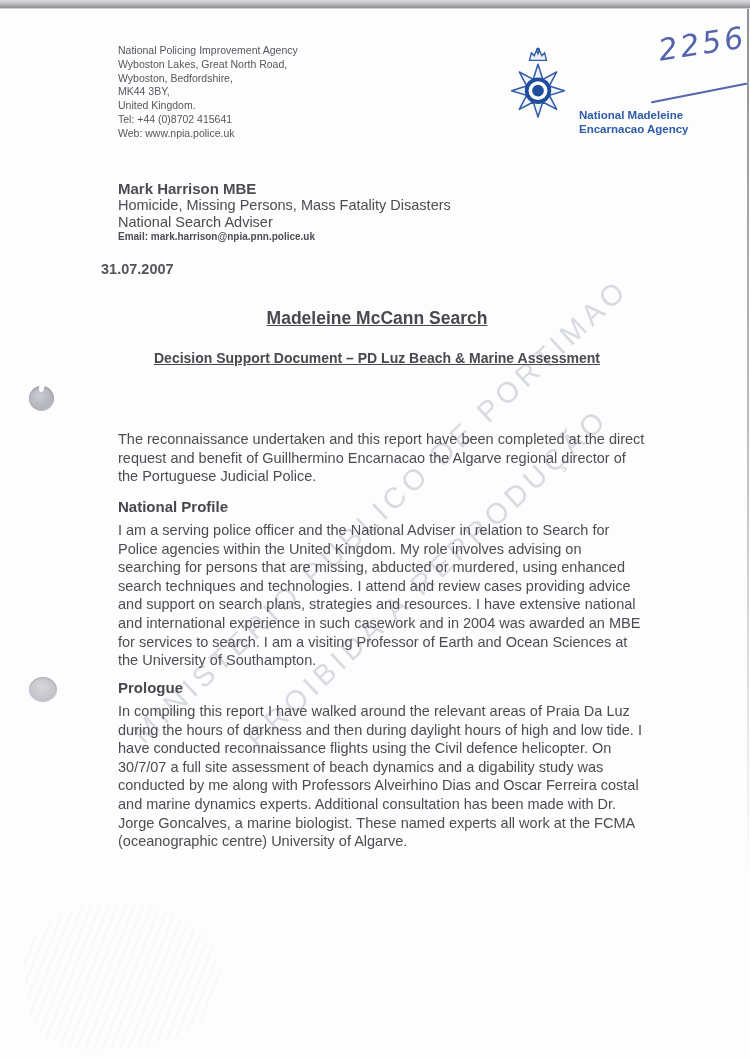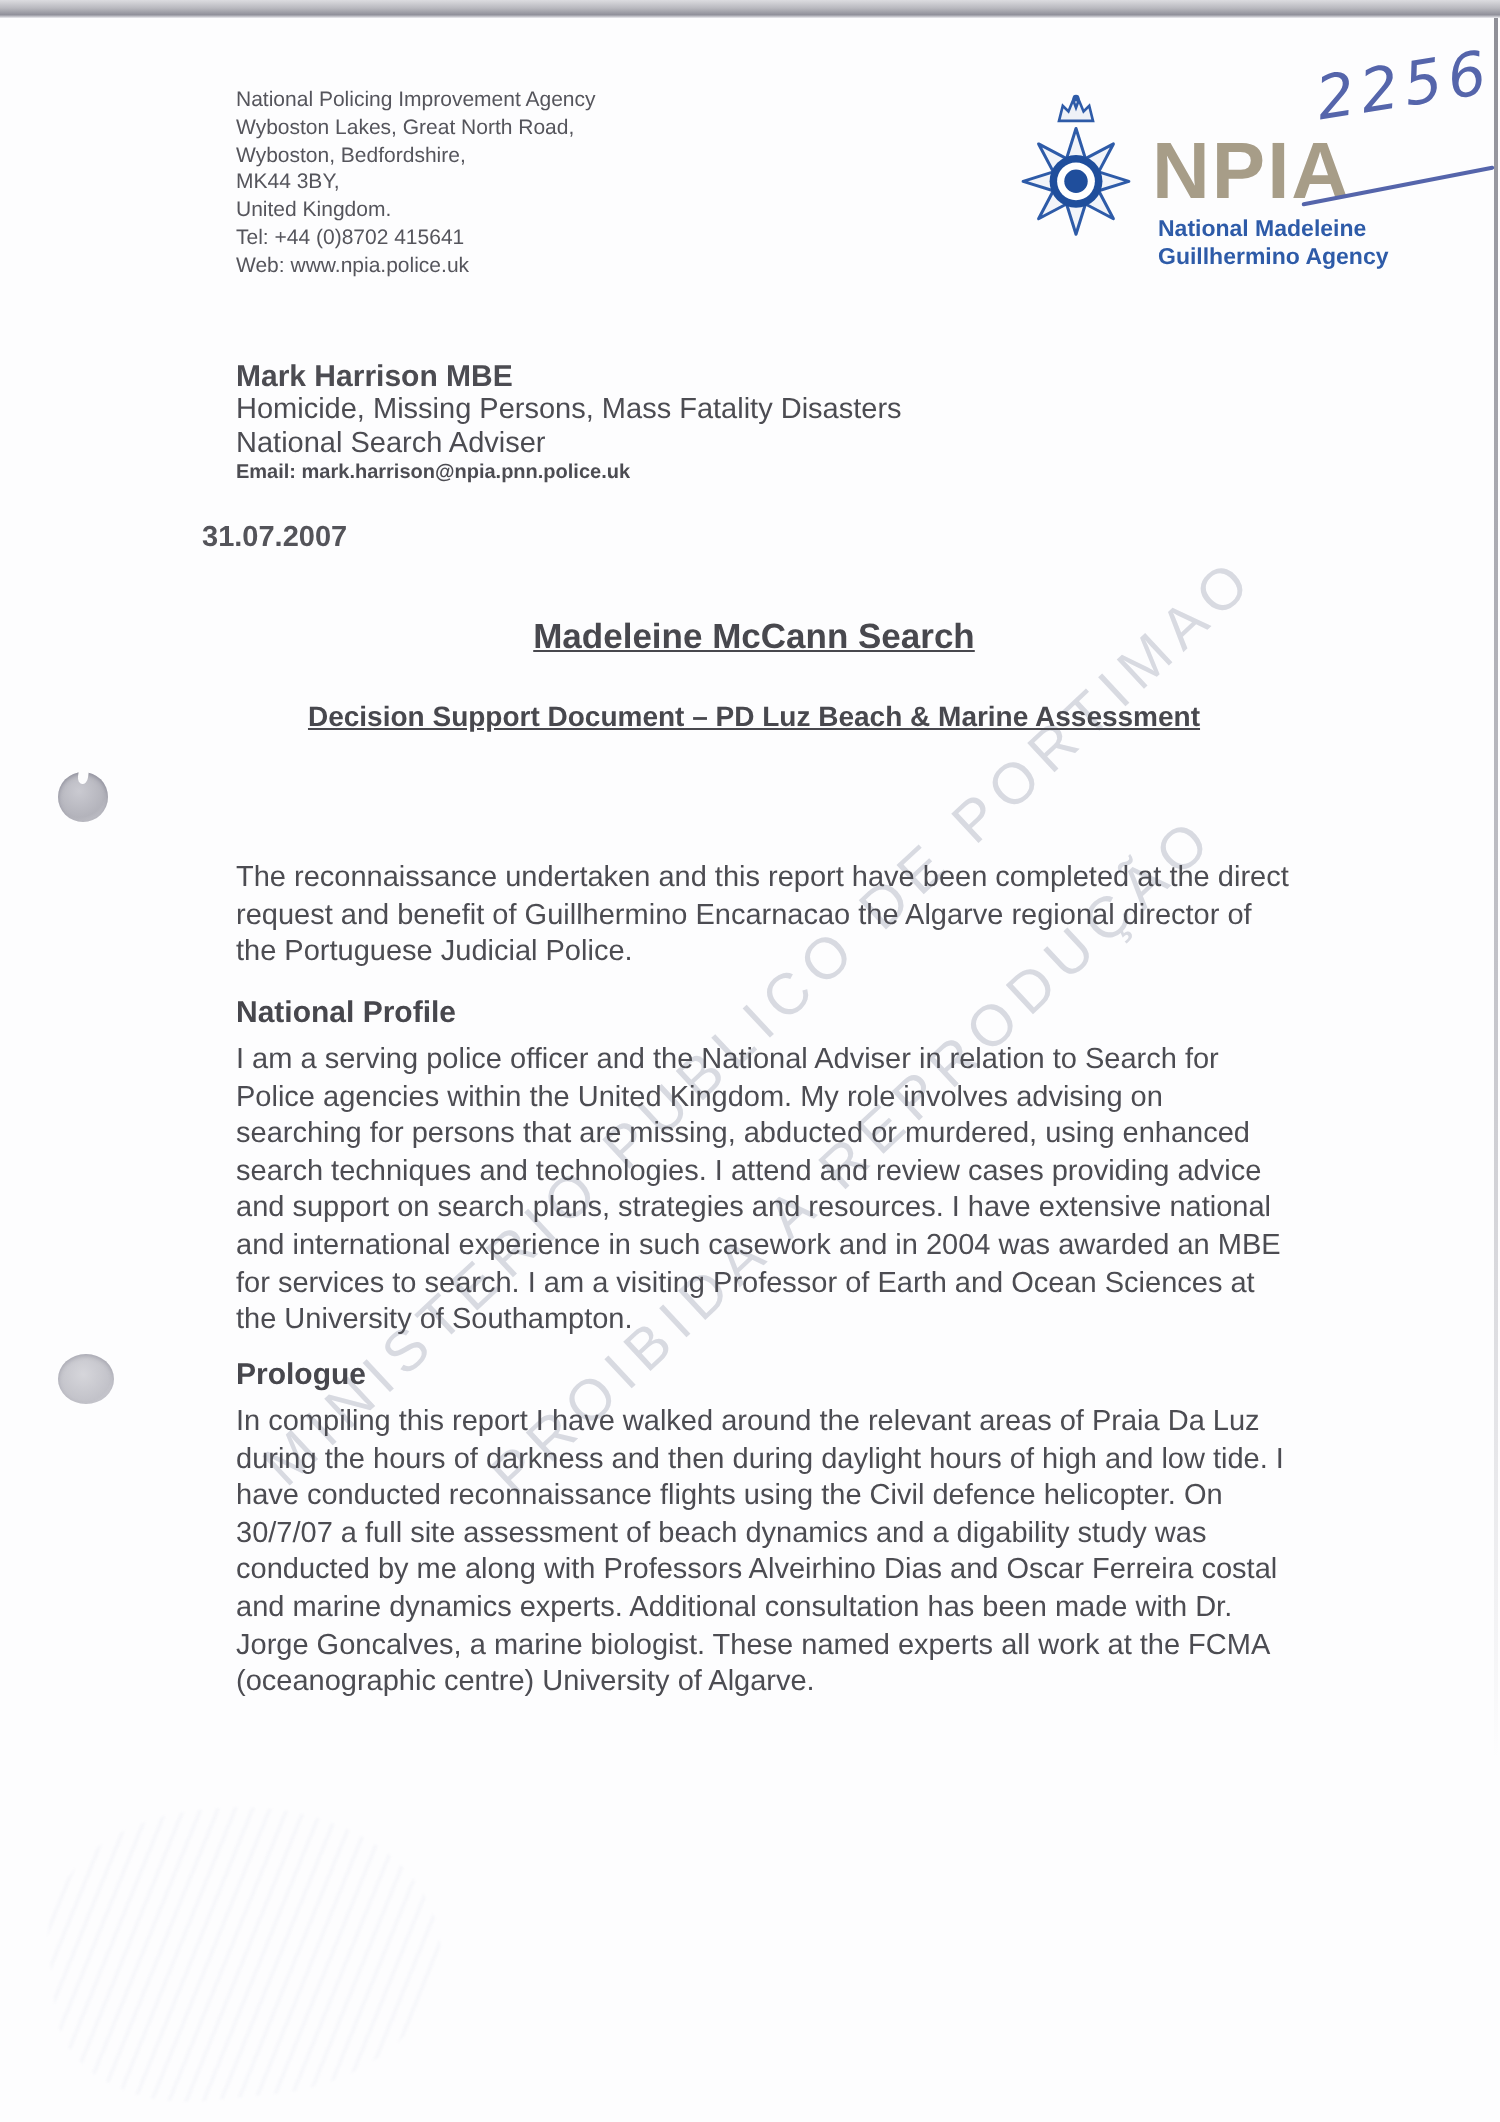--- a/index.html
+++ b/index.html
@@ -90,24 +90,23 @@
 
       <polygon points="27,16 45,16 43,8 40,11 37.5,5 36,9 34.5,5 32,11 29,8" fill="#eef1f7" stroke="#2e5ba8" stroke-width="1.4"></polygon>
       <circle cx="36" cy="4" r="1.8" fill="#2e5ba8"></circle>
 
       <polygon points="36,20 41,36 55.8,28.2 48,43 64,48 48,53 55.8,67.8 41,60 36,76 31,60 16.2,67.8 24,53 8,48 24,43 16.2,28.2 31,36" fill="#f2f4f9" stroke="#2e5ba8" stroke-width="1.6" stroke-linejoin="round"></polygon>
       <circle cx="36" cy="48" r="14" fill="#1f4e9c"></circle>
       <circle cx="36" cy="48" r="10" fill="#ffffff"></circle>
       <circle cx="36" cy="48" r="6.2" fill="#1f4e9c"></circle>
     </svg>
   </div>
-  <div class="logo-acronym">NPIA</div>
   <div class="logo-tagline">
     <div>National Madeleine</div>
-    <div>Guillhermino Agency</div>
+    <div>Encarnacao Agency</div>
   </div>
 
   <div class="handwritten">2256</div>
   <div class="handwritten-underline"></div>
 
   <div class="contact">
     <div class="contact-name">Mark Harrison MBE</div>
     <div class="contact-line">Homicide, Missing Persons, Mass Fatality Disasters</div>
     <div class="contact-line">National Search Adviser</div>
     <div class="contact-small">Email: mark.harrison@npia.pnn.police.uk</div>

